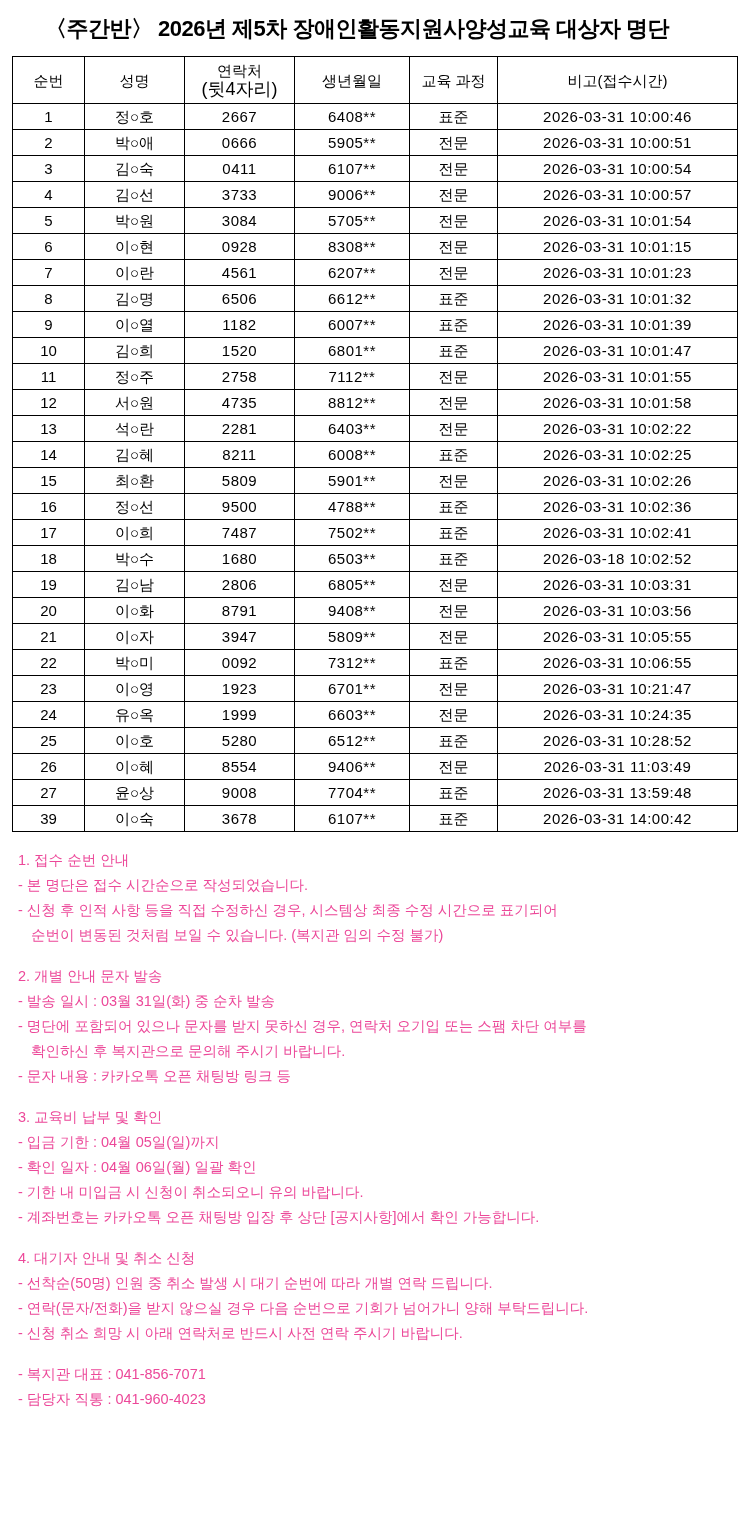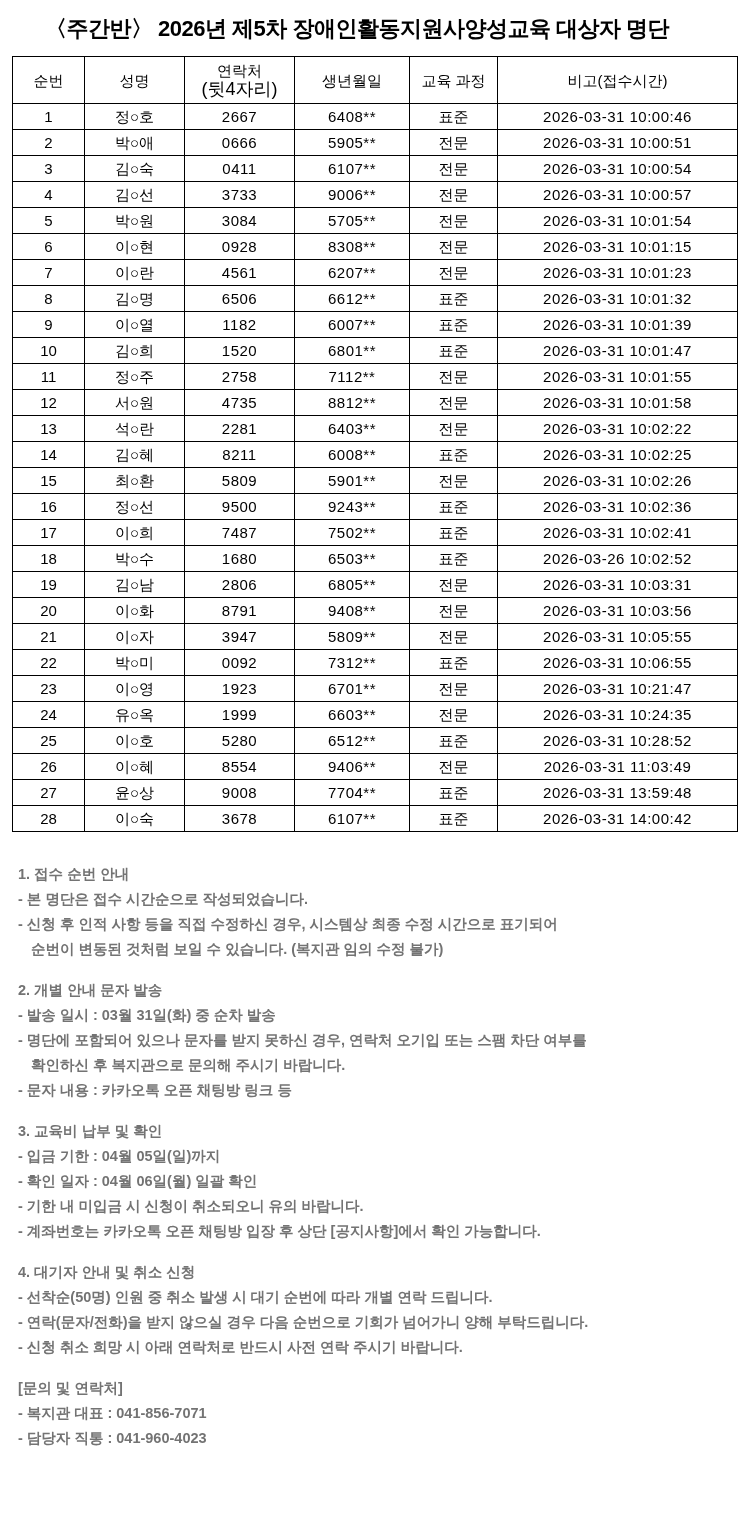--- a/index.html
+++ b/index.html
@@ -59,25 +59,24 @@
   col.c-no    { width: 72px; }
   col.c-name  { width: 100px; }
   col.c-phone { width: 110px; }
   col.c-birth { width: 115px; }
   col.c-course{ width: 88px; }
   col.c-note  { width: 240px; }
 
   .mono-ish { font-family: "Liberation Sans", sans-serif; letter-spacing: 0.5px; }
 
   .notes {
-    margin: 30px 4px 0 6px;
+    margin: 16px 4px 0 6px;
     font-size: 14.5px;
     line-height: 25px;
-    color: #737373;
-    font-weight: bold;
+    color: #ec4899;
   }
   .notes .block { margin-bottom: 16px; }
   .notes .line { white-space: pre-wrap; }
   .notes .indent { padding-left: 13px; }
 </style>
 </head>
 <body>
 
 <div class="page">
 
@@ -233,39 +232,39 @@
           <td>최○환</td>
           <td class="mono-ish">5809</td>
           <td class="mono-ish">5901**</td>
           <td>전문</td>
           <td class="mono-ish">2026-03-31 10:02:26</td>
         </tr>
         <tr>
           <td>16</td>
           <td>정○선</td>
           <td class="mono-ish">9500</td>
-          <td class="mono-ish">9243**</td>
+          <td class="mono-ish">4788**</td>
           <td>표준</td>
           <td class="mono-ish">2026-03-31 10:02:36</td>
         </tr>
         <tr>
           <td>17</td>
           <td>이○희</td>
           <td class="mono-ish">7487</td>
           <td class="mono-ish">7502**</td>
           <td>표준</td>
           <td class="mono-ish">2026-03-31 10:02:41</td>
         </tr>
         <tr>
           <td>18</td>
           <td>박○수</td>
           <td class="mono-ish">1680</td>
           <td class="mono-ish">6503**</td>
           <td>표준</td>
-          <td class="mono-ish">2026-03-26 10:02:52</td>
+          <td class="mono-ish">2026-03-18 10:02:52</td>
         </tr>
         <tr>
           <td>19</td>
           <td>김○남</td>
           <td class="mono-ish">2806</td>
           <td class="mono-ish">6805**</td>
           <td>전문</td>
           <td class="mono-ish">2026-03-31 10:03:31</td>
         </tr>
         <tr>
@@ -326,21 +325,21 @@
         </tr>
         <tr>
           <td>27</td>
           <td>윤○상</td>
           <td class="mono-ish">9008</td>
           <td class="mono-ish">7704**</td>
           <td>표준</td>
           <td class="mono-ish">2026-03-31 13:59:48</td>
         </tr>
         <tr>
-          <td>28</td>
+          <td>39</td>
           <td>이○숙</td>
           <td class="mono-ish">3678</td>
           <td class="mono-ish">6107**</td>
           <td>표준</td>
           <td class="mono-ish">2026-03-31 14:00:42</td>
         </tr>
       </tbody>
   </table>
 
   <div class="notes" id="notes-area">
@@ -364,19 +363,18 @@
         <div class="line">- 기한 내 미입금 시 신청이 취소되오니 유의 바랍니다.</div>
         <div class="line">- 계좌번호는 카카오톡 오픈 채팅방 입장 후 상단 [공지사항]에서 확인 가능합니다.</div>
       </div>
       <div class="block">
         <div class="line">4. 대기자 안내 및 취소 신청</div>
         <div class="line">- 선착순(50명) 인원 중 취소 발생 시 대기 순번에 따라 개별 연락 드립니다.</div>
         <div class="line">- 연락(문자/전화)을 받지 않으실 경우 다음 순번으로 기회가 넘어가니 양해 부탁드립니다.</div>
         <div class="line">- 신청 취소 희망 시 아래 연락처로 반드시 사전 연락 주시기 바랍니다.</div>
       </div>
       <div class="block">
-        <div class="line">[문의 및 연락처]</div>
         <div class="line">- 복지관 대표 : 041-856-7071</div>
         <div class="line">- 담당자 직통 : 041-960-4023</div>
       </div>
     </div>
 
 </div>
 
 </body></html>

